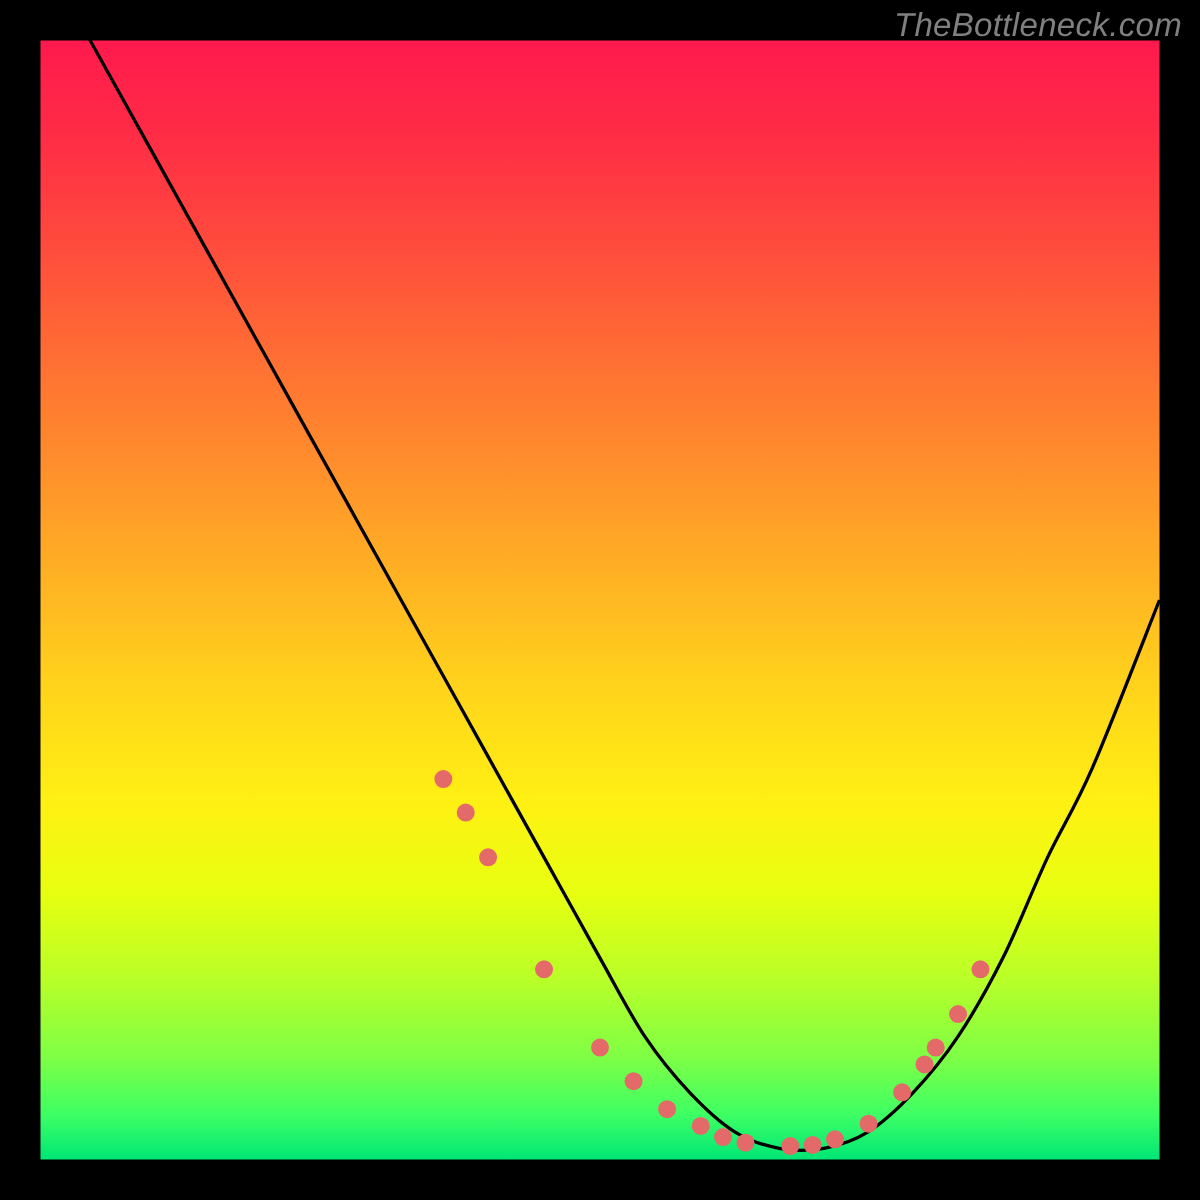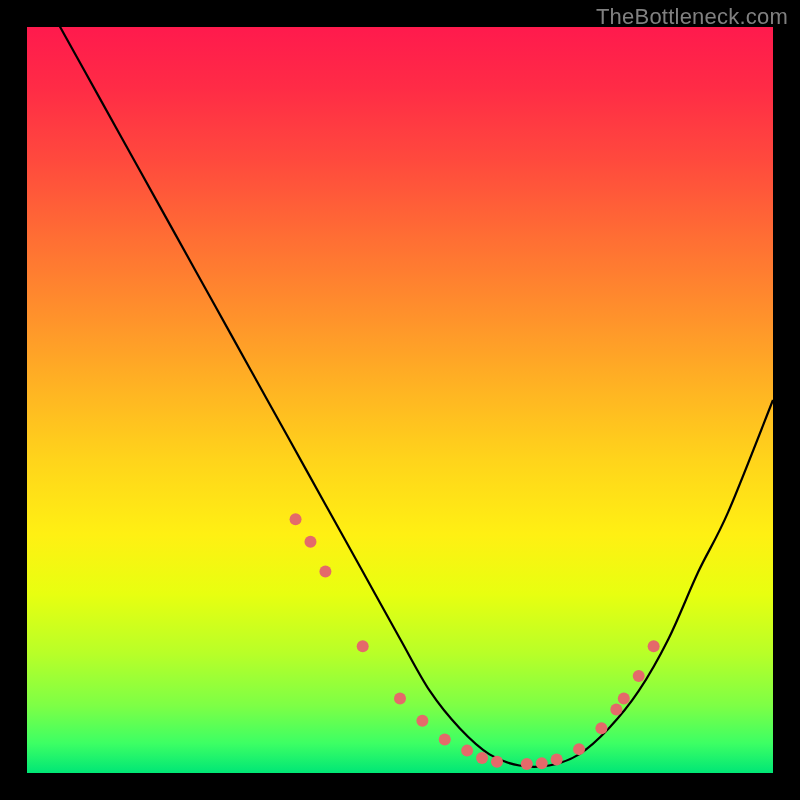--- a/index.html
+++ b/index.html
@@ -11,20 +11,21 @@
     overflow: hidden;
     font-family: Arial, Helvetica, sans-serif;
   }
   .frame {
     position: absolute;
     top: 0;
     left: 0;
     width: 800px;
     height: 800px;
     background: #000;
+    font-style: italic;
   }
   .plot-area {
     position: absolute;
     left: 27px;
     top: 27px;
     width: 746px;
     height: 746px;
     
     background: linear-gradient(to bottom,
       #ff1a4d 0%,

